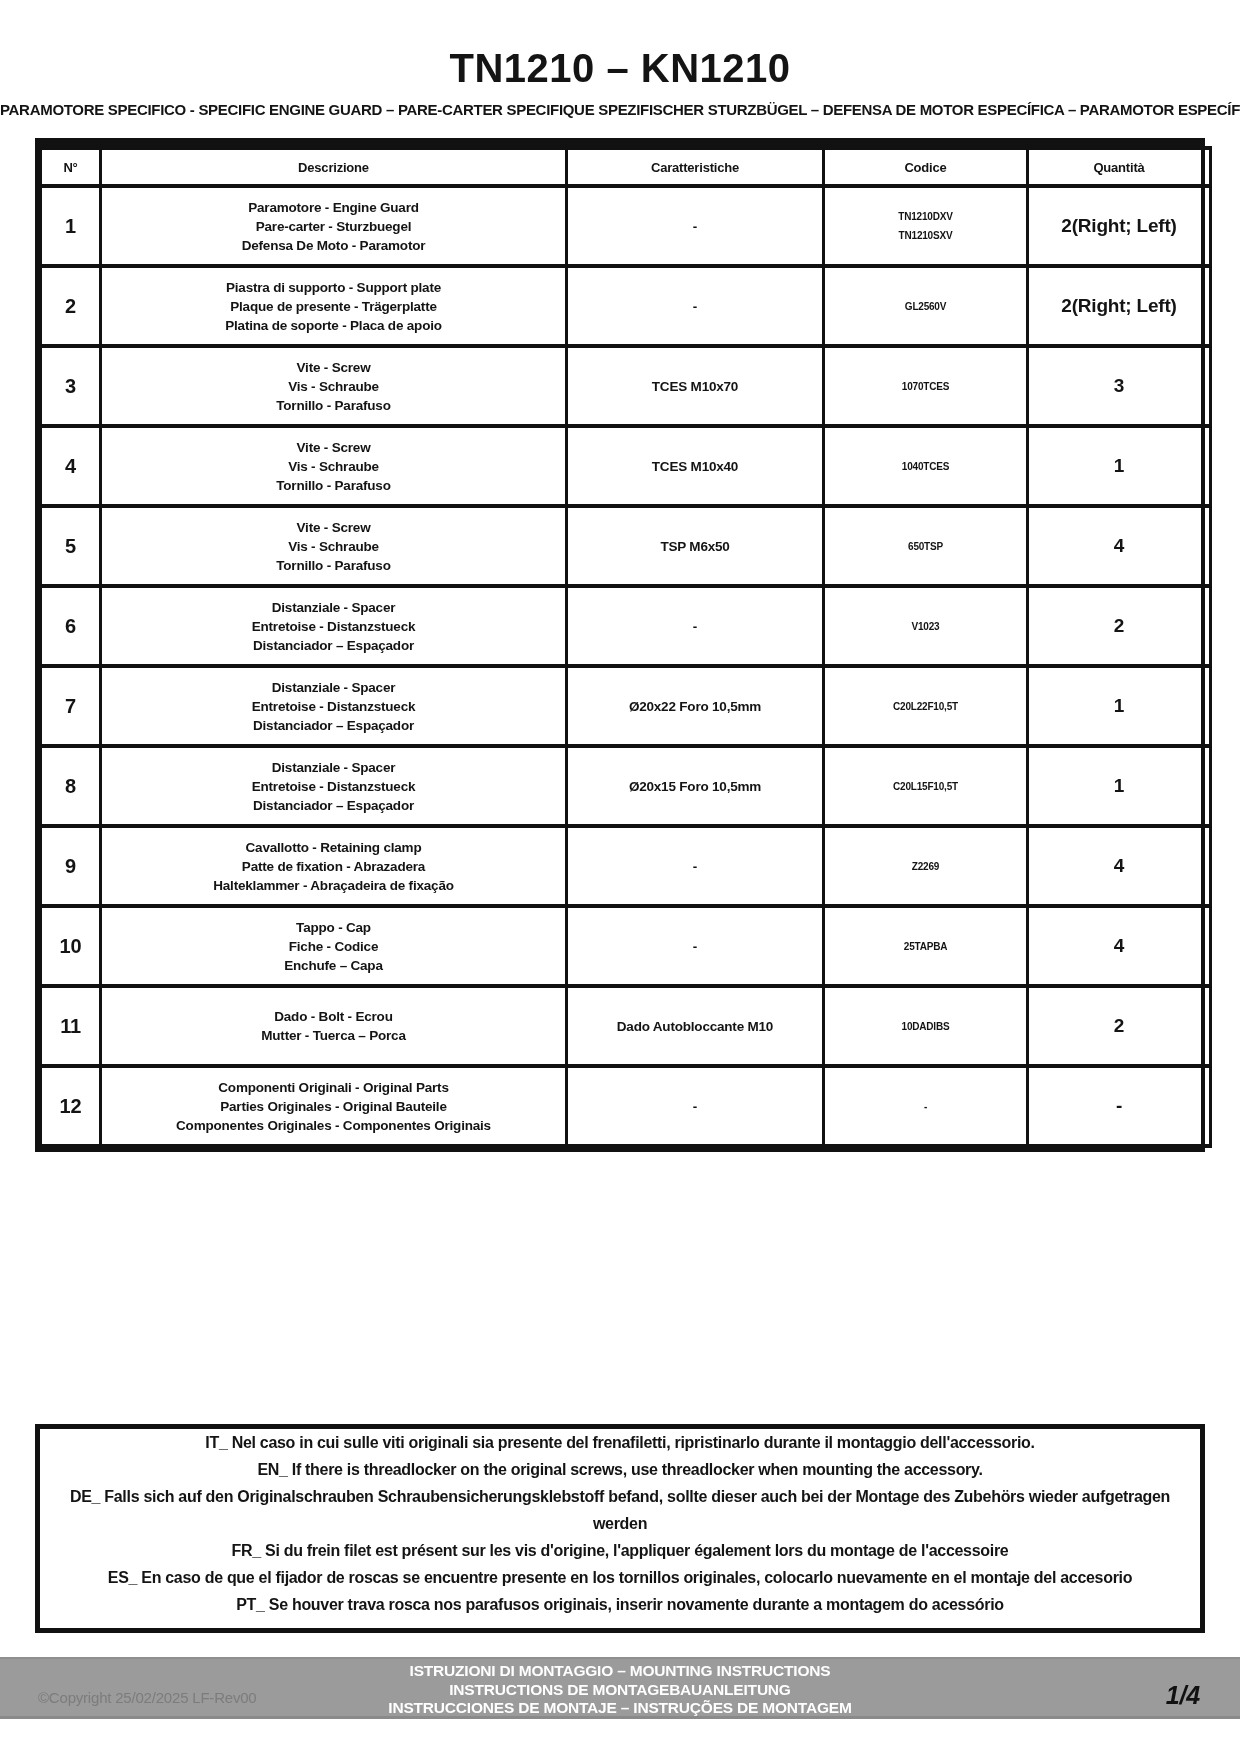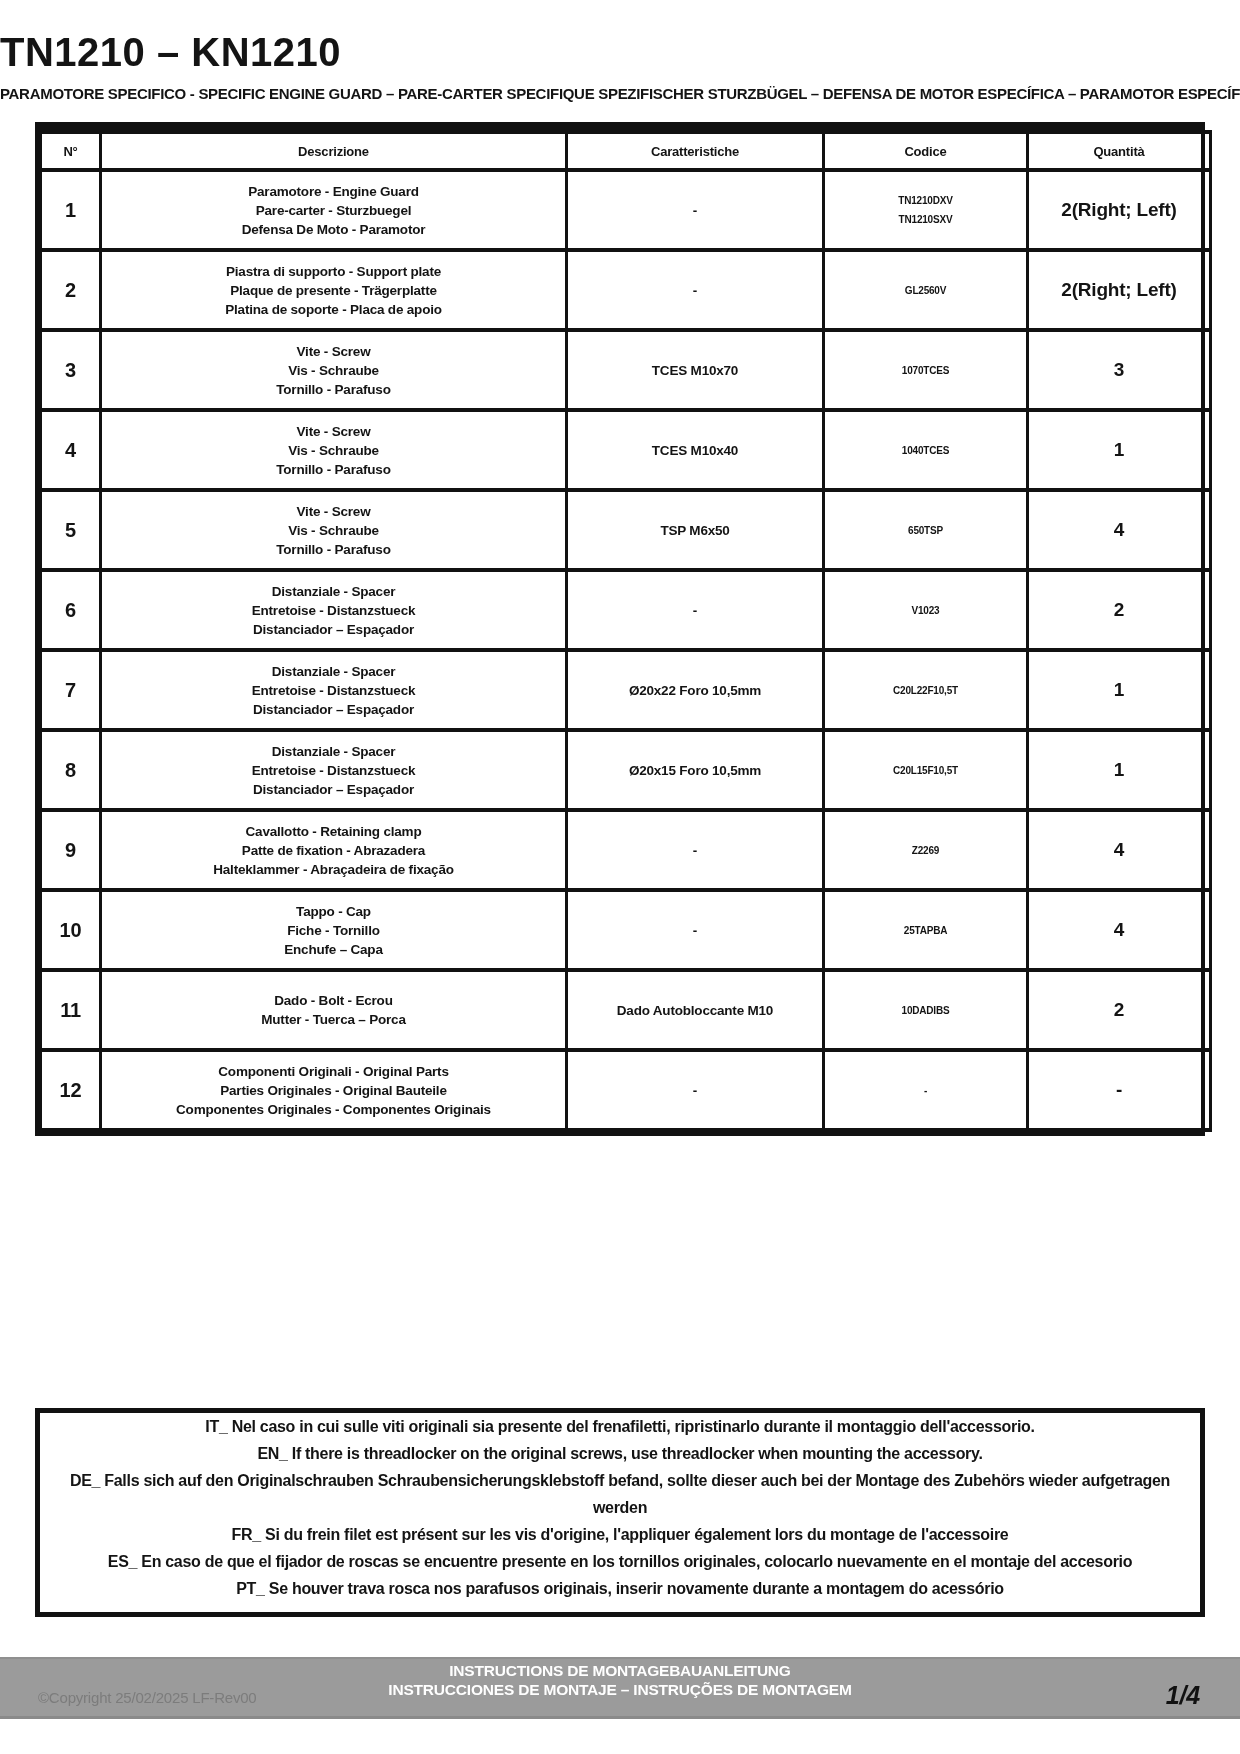--- a/index.html
+++ b/index.html
@@ -8,22 +8,22 @@
     width: 1240px;
     height: 1754px;
     margin: 0 auto;
     background: #ffffff;
     font-family: "Liberation Sans", sans-serif;
     color: #141414;
     overflow: hidden;
     letter-spacing: -0.2px;
   }
   .doc-title {
-    padding-top: 30px;
-    text-align: left;
+    padding-top: 46px;
+    text-align: center;
     font-size: 40px;
     font-weight: bold;
     letter-spacing: 0.5px;
   }
   .doc-subtitle {
     margin-top: 10px;
     text-align: center;
     font-size: 15px;
     font-weight: bold;
     letter-spacing: -0.3px;
@@ -247,21 +247,21 @@
       <td class="c-char">-</td>
       <td class="c-code">
               <div>Z2269</div>
             </td>
       <td class="c-qty">4</td>
     </tr>
           <tr>
       <td class="c-num">10</td>
       <td class="c-desc">
               <div>Tappo - Cap</div>
-              <div>Fiche - Tornillo</div>
+              <div>Fiche - Codice</div>
               <div>Enchufe – Capa</div>
             </td>
       <td class="c-char">-</td>
       <td class="c-code">
               <div>25TAPBA</div>
             </td>
       <td class="c-qty">4</td>
     </tr>
           <tr>
       <td class="c-num">11</td>
@@ -297,19 +297,20 @@
     <div>EN_ If there is threadlocker on the original screws, use threadlocker when mounting the accessory.</div>
     <div>DE_ Falls sich auf den Originalschrauben Schraubensicherungsklebstoff befand, sollte dieser auch bei der Montage des Zubehörs wieder aufgetragen werden</div>
     <div>FR_ Si du frein filet est présent sur les vis d'origine, l'appliquer également lors du montage de l'accessoire</div>
     <div>ES_ En caso de que el fijador de roscas se encuentre presente en los tornillos originales, colocarlo nuevamente en el montaje del accesorio</div>
     <div>PT_ Se houver trava rosca nos parafusos originais, inserir novamente durante a montagem do acessório</div>
   </div>
 
   <div class="footer-bar">
     <div class="footer-copyright">©Copyright 25/02/2025 LF-Rev00</div>
     <div class="footer-center">
+      <div>ISTRUZIONI DI MONTAGGIO  –  MOUNTING INSTRUCTIONS</div>
       <div>INSTRUCTIONS DE MONTAGEBAUANLEITUNG</div>
       <div>INSTRUCCIONES DE MONTAJE – INSTRUÇÕES DE MONTAGEM</div>
     </div>
     <div class="footer-page">1/4</div>
   </div>
 
 </div>
 
 </body></html>

